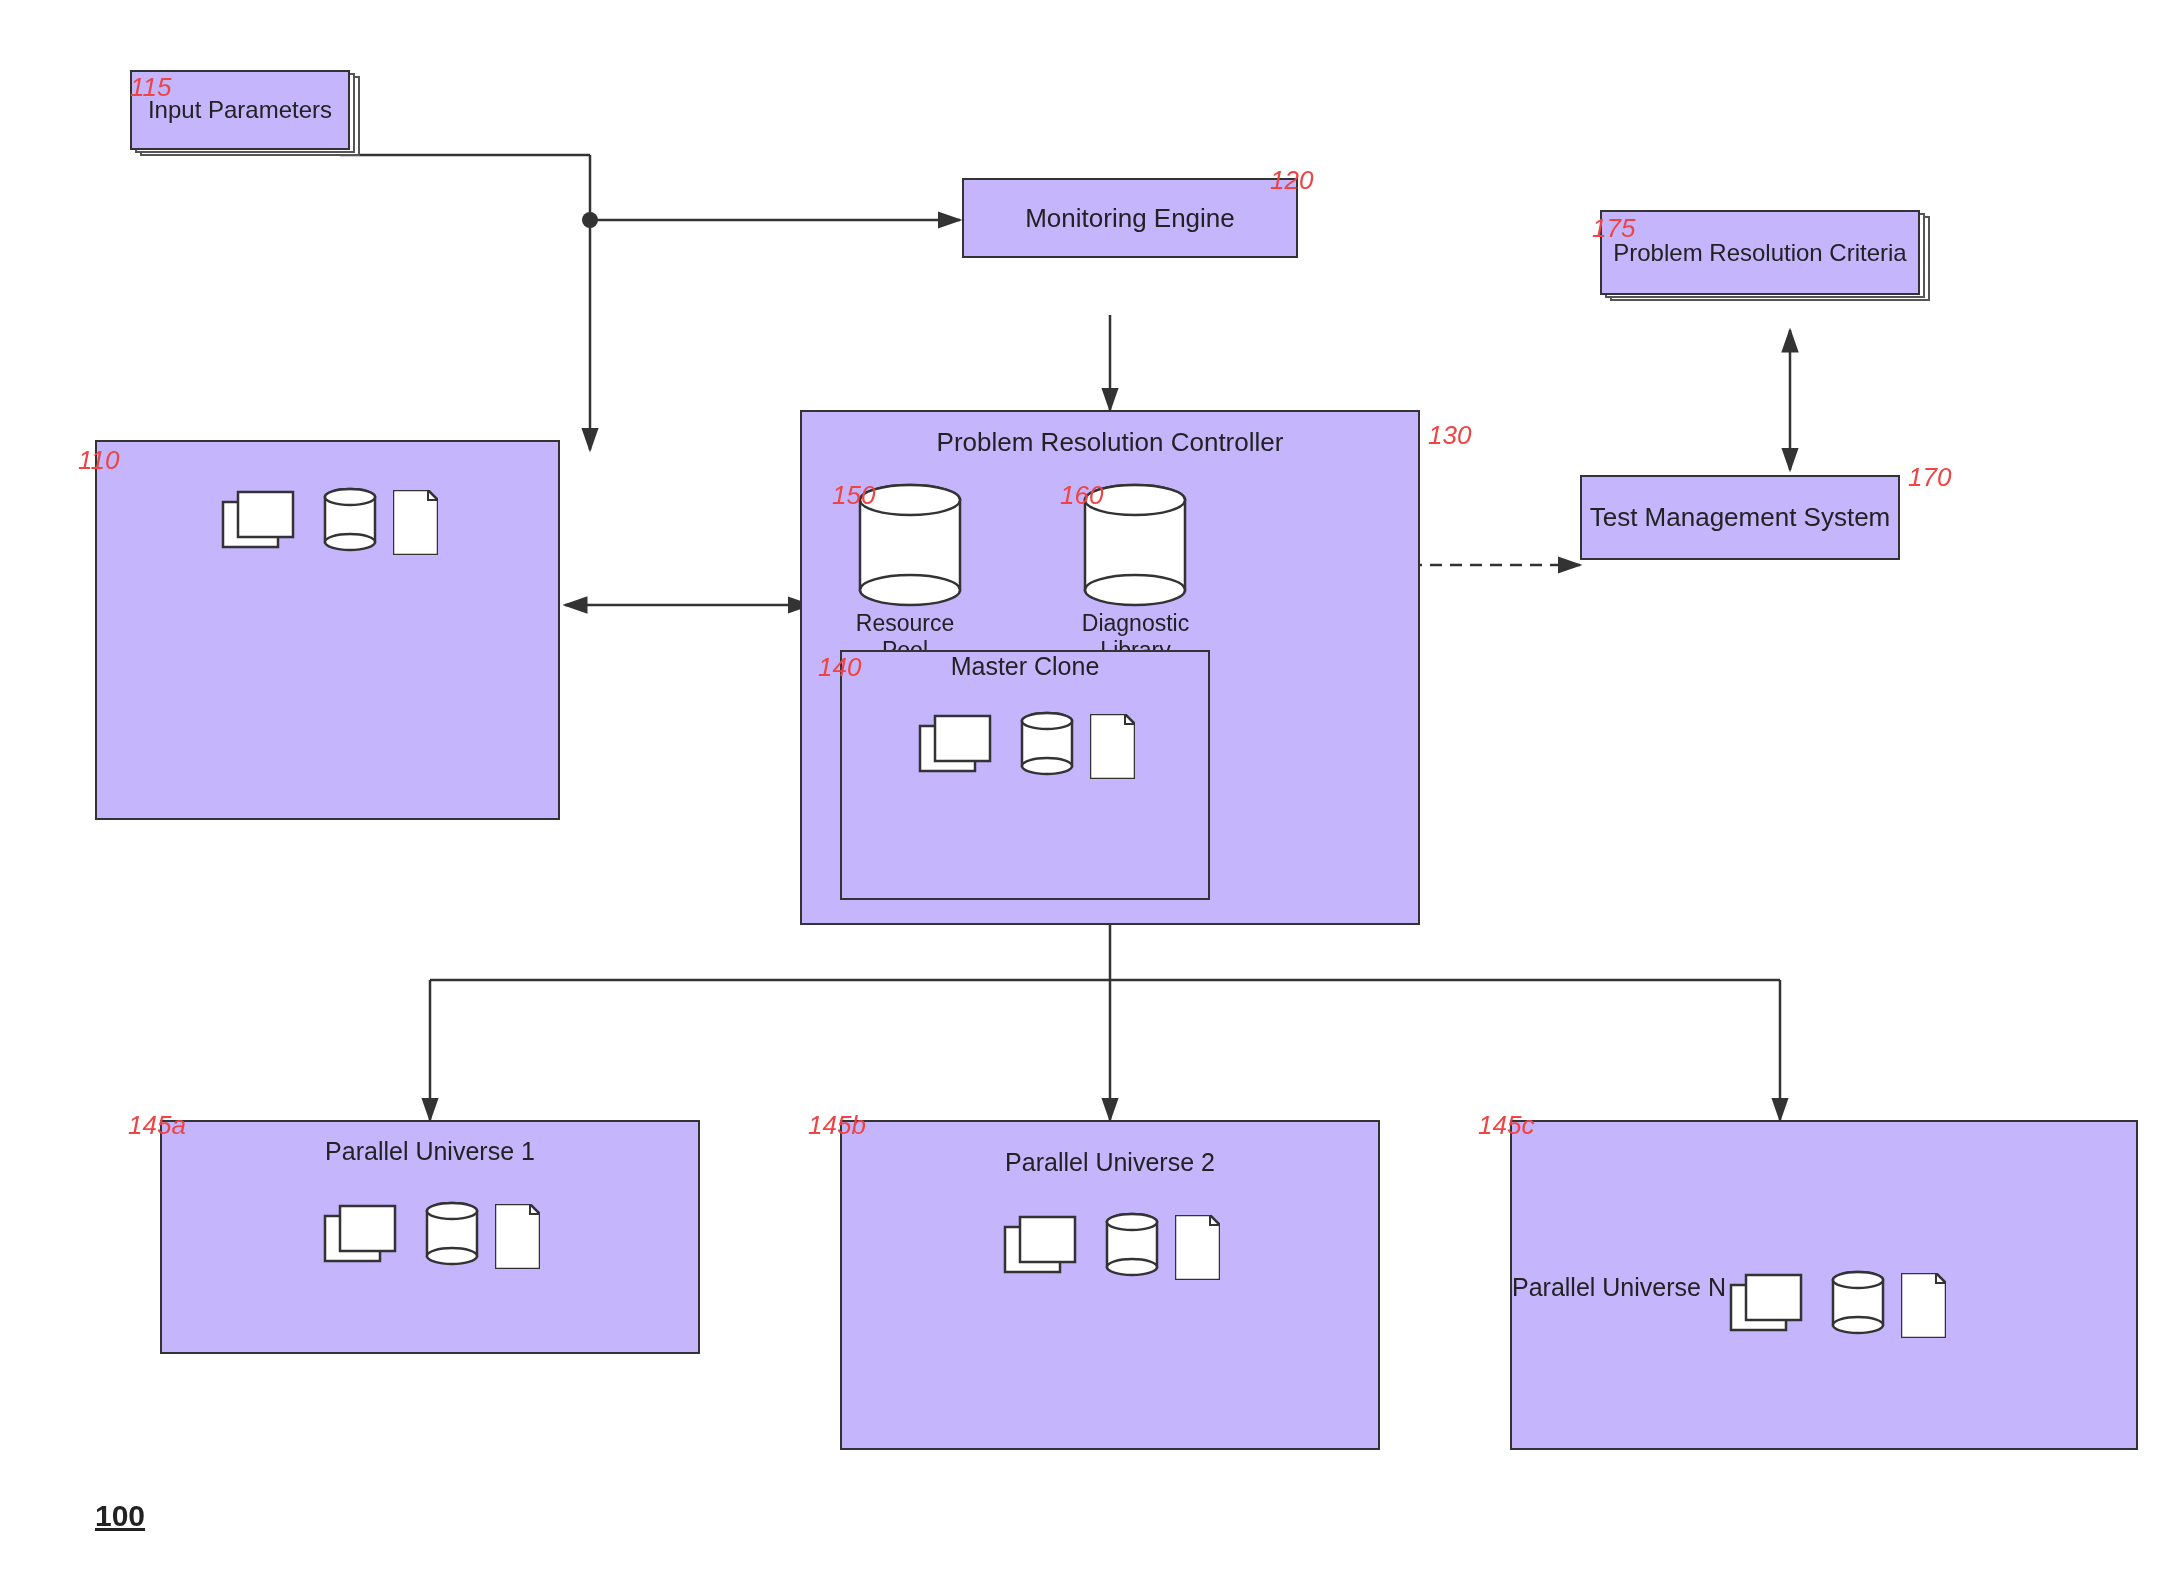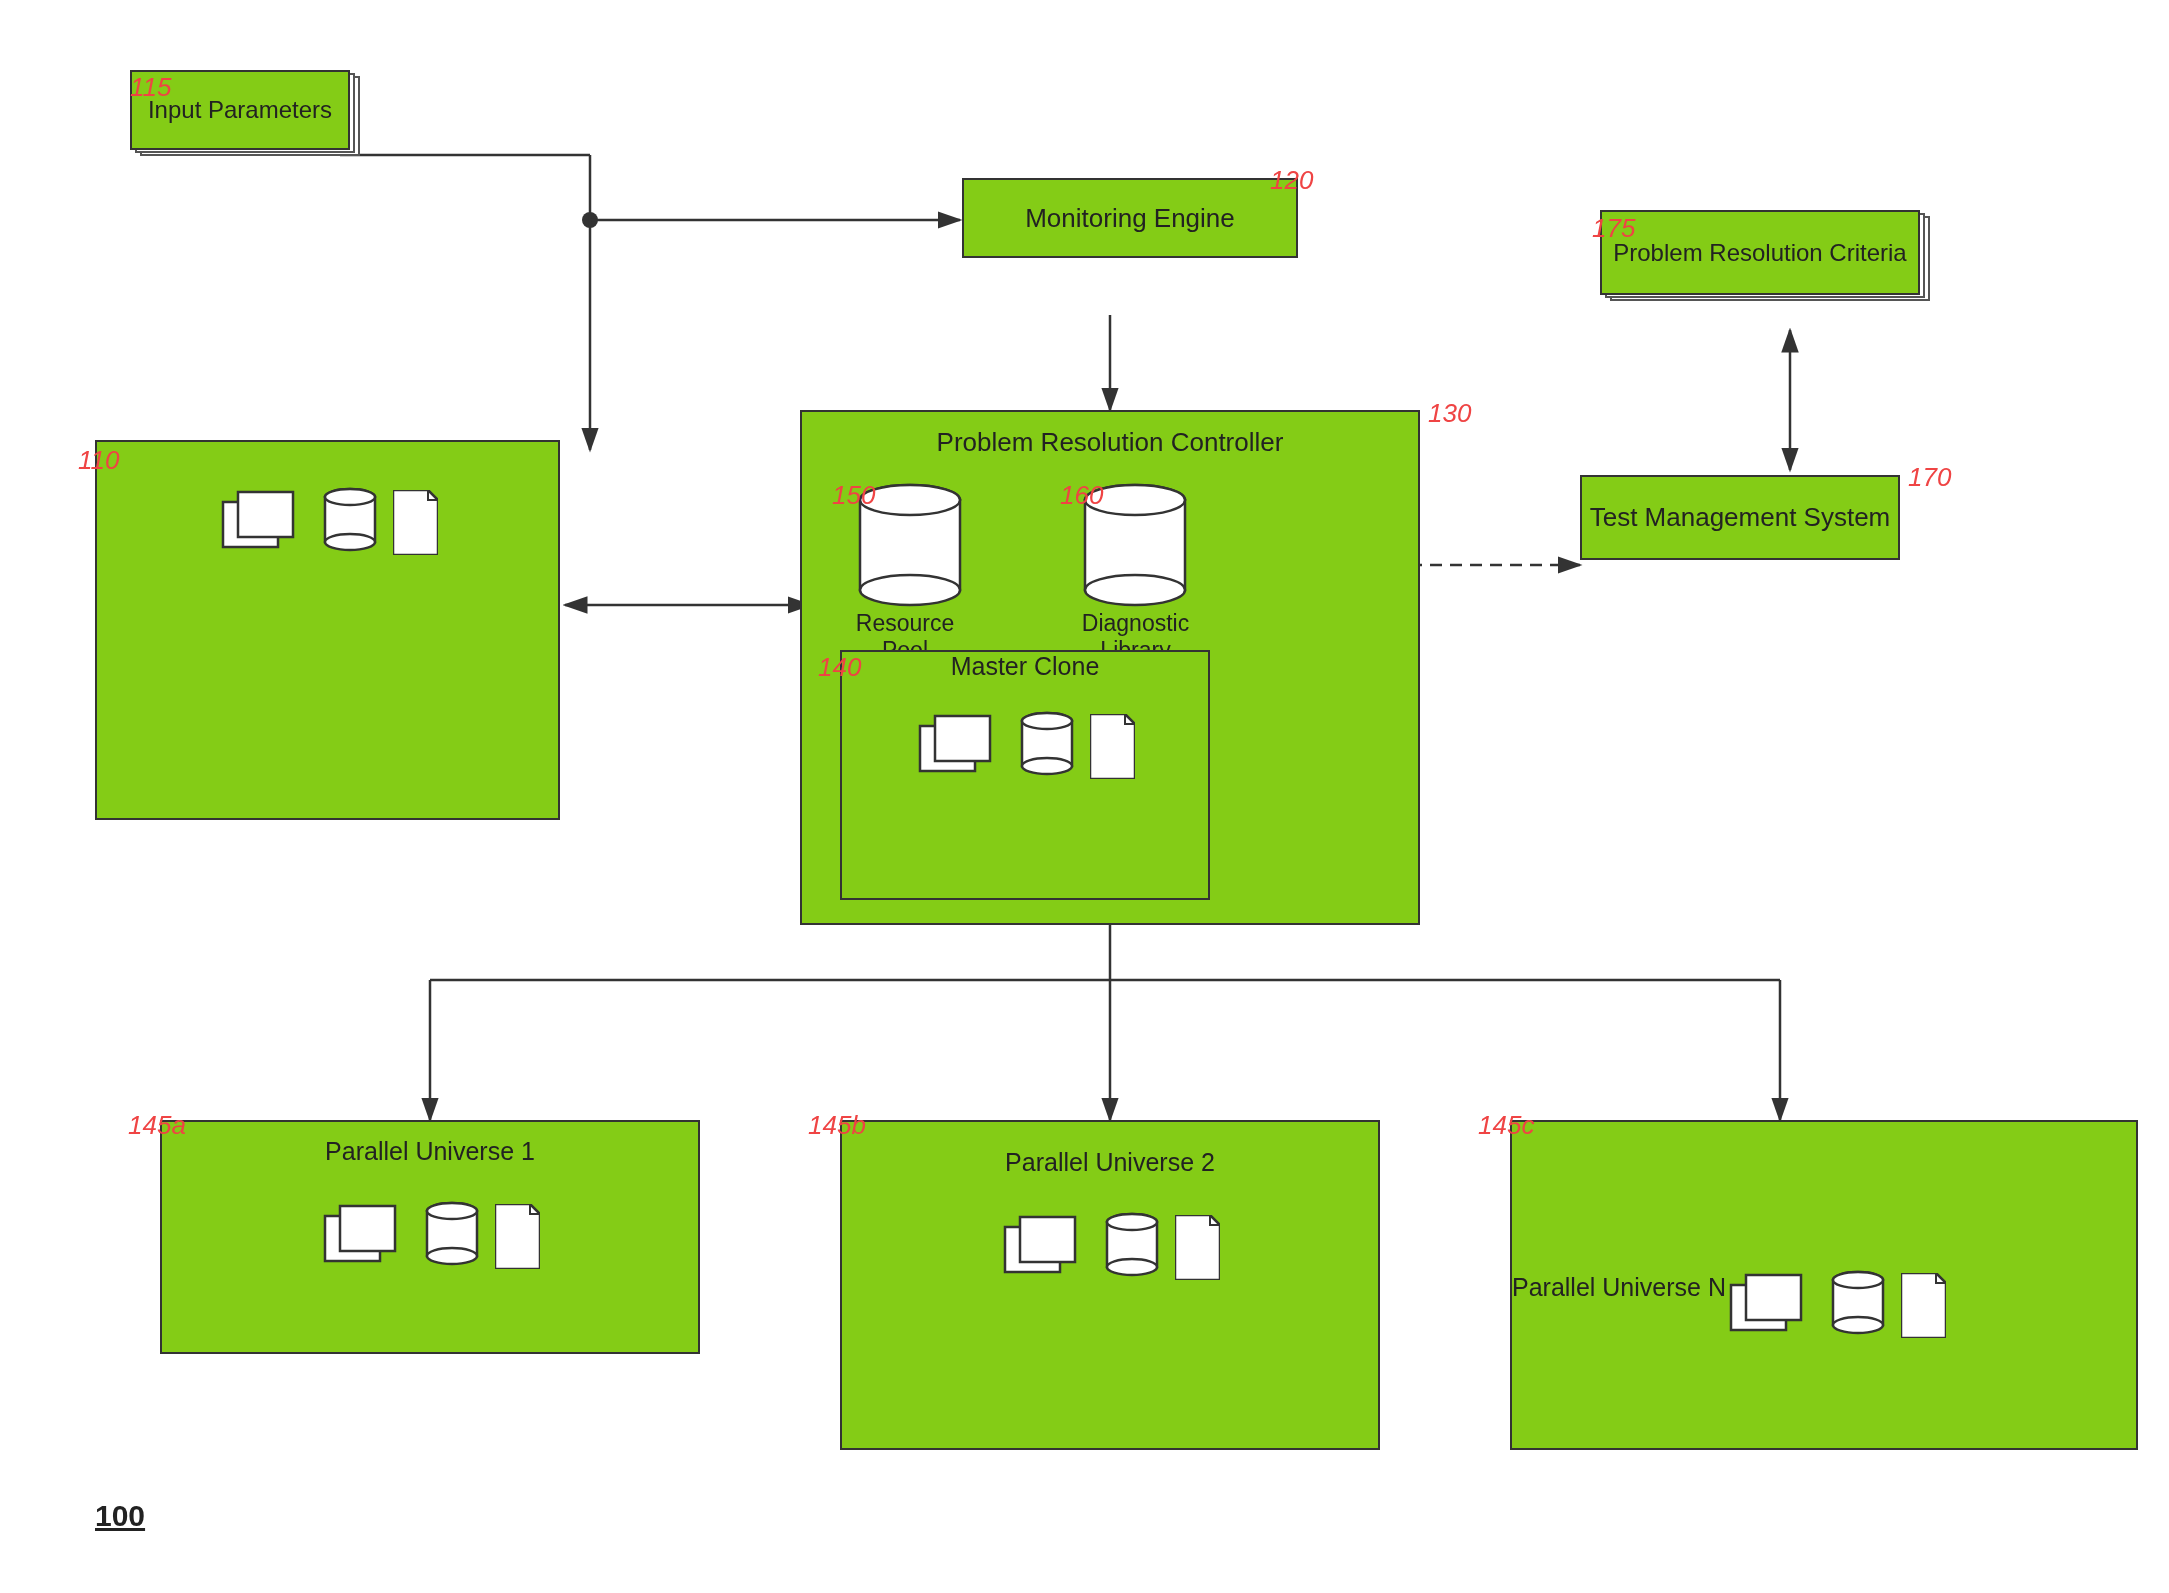--- a/index.html
+++ b/index.html
@@ -14,21 +14,21 @@
     .diagram-container {
       position: relative;
       width: 2169px;
       height: 1593px;
       background: #fff;
     }
     
     .box {
       position: absolute;
       border: 2px solid #333;
-      background: #84cc16;
+      background: #c4b5fd;
       display: flex;
       align-items: center;
       justify-content: center;
       text-align: center;
       font-size: 26px;
       color: #222;
     }
     
     .label {
       position: absolute;
@@ -139,21 +139,21 @@
   <div class="box" style="top:475px; left:1580px; width:320px; height:85px;">
     <span>Test Management System</span>
   </div>
 
   <div class="num-label" style="top:462px; left:1908px;">170</div>
 
   <div class="box" style="top:410px; left:800px; width:620px; height:515px; align-items:flex-start; justify-content:center; padding-top:15px; font-size:26px;">
     <span style="position:absolute; top:15px; left:50%; transform:translateX(-50%); white-space:nowrap;">Problem Resolution Controller</span>
   </div>
 
-  <div class="num-label" style="top:398px; left:1428px;">130</div>
+  <div class="num-label" style="top:420px; left:1428px;">130</div>
 
   <div style="position:absolute; top:480px; left:855px;">
     <svg width="110" height="130" viewBox="0 0 110 130">
       <ellipse cx="55" cy="20" rx="50" ry="15" fill="#fff" stroke="#333" stroke-width="2.5"></ellipse>
       <rect x="5" y="20" width="100" height="90" fill="#fff" stroke="#333" stroke-width="2.5"></rect>
       <ellipse cx="55" cy="110" rx="50" ry="15" fill="#fff" stroke="#333" stroke-width="2.5"></ellipse>
       <ellipse cx="55" cy="20" rx="50" ry="15" fill="#fff" stroke="#333" stroke-width="2.5"></ellipse>
     </svg>
   </div>
   <div class="label" style="top:610px; left:840px; font-size:23px; text-align:center; width:130px;">Resource Pool</div>

